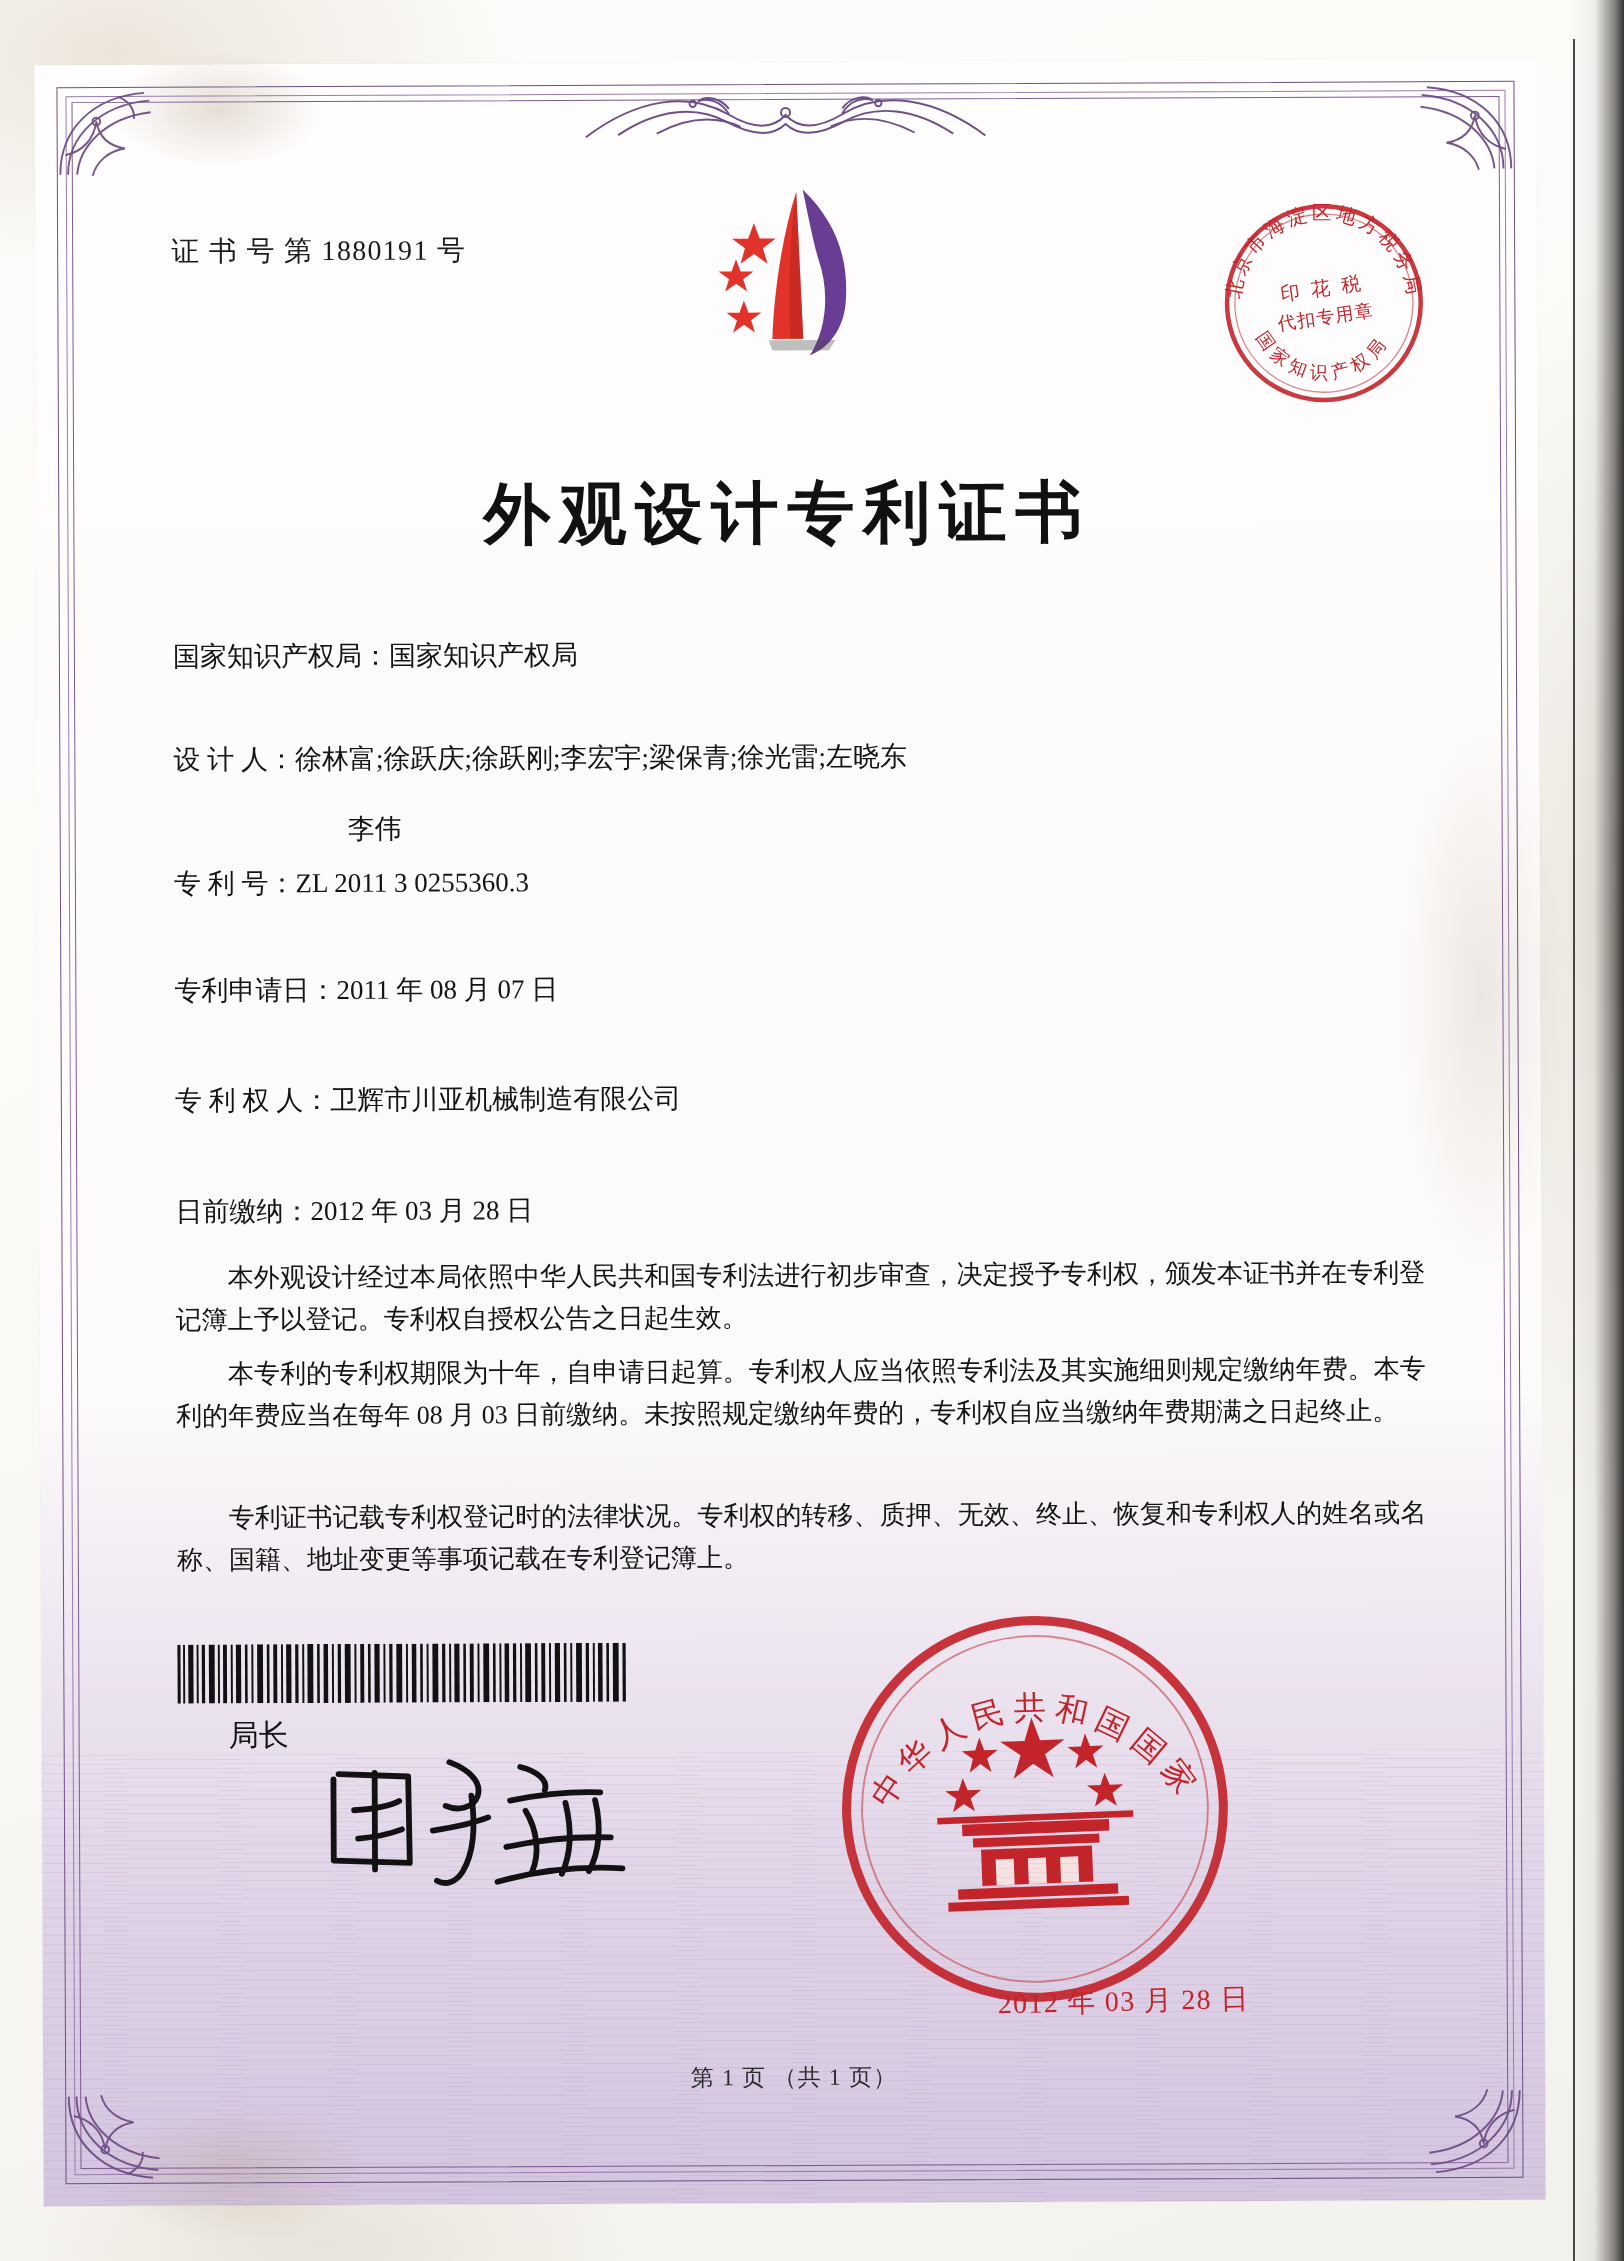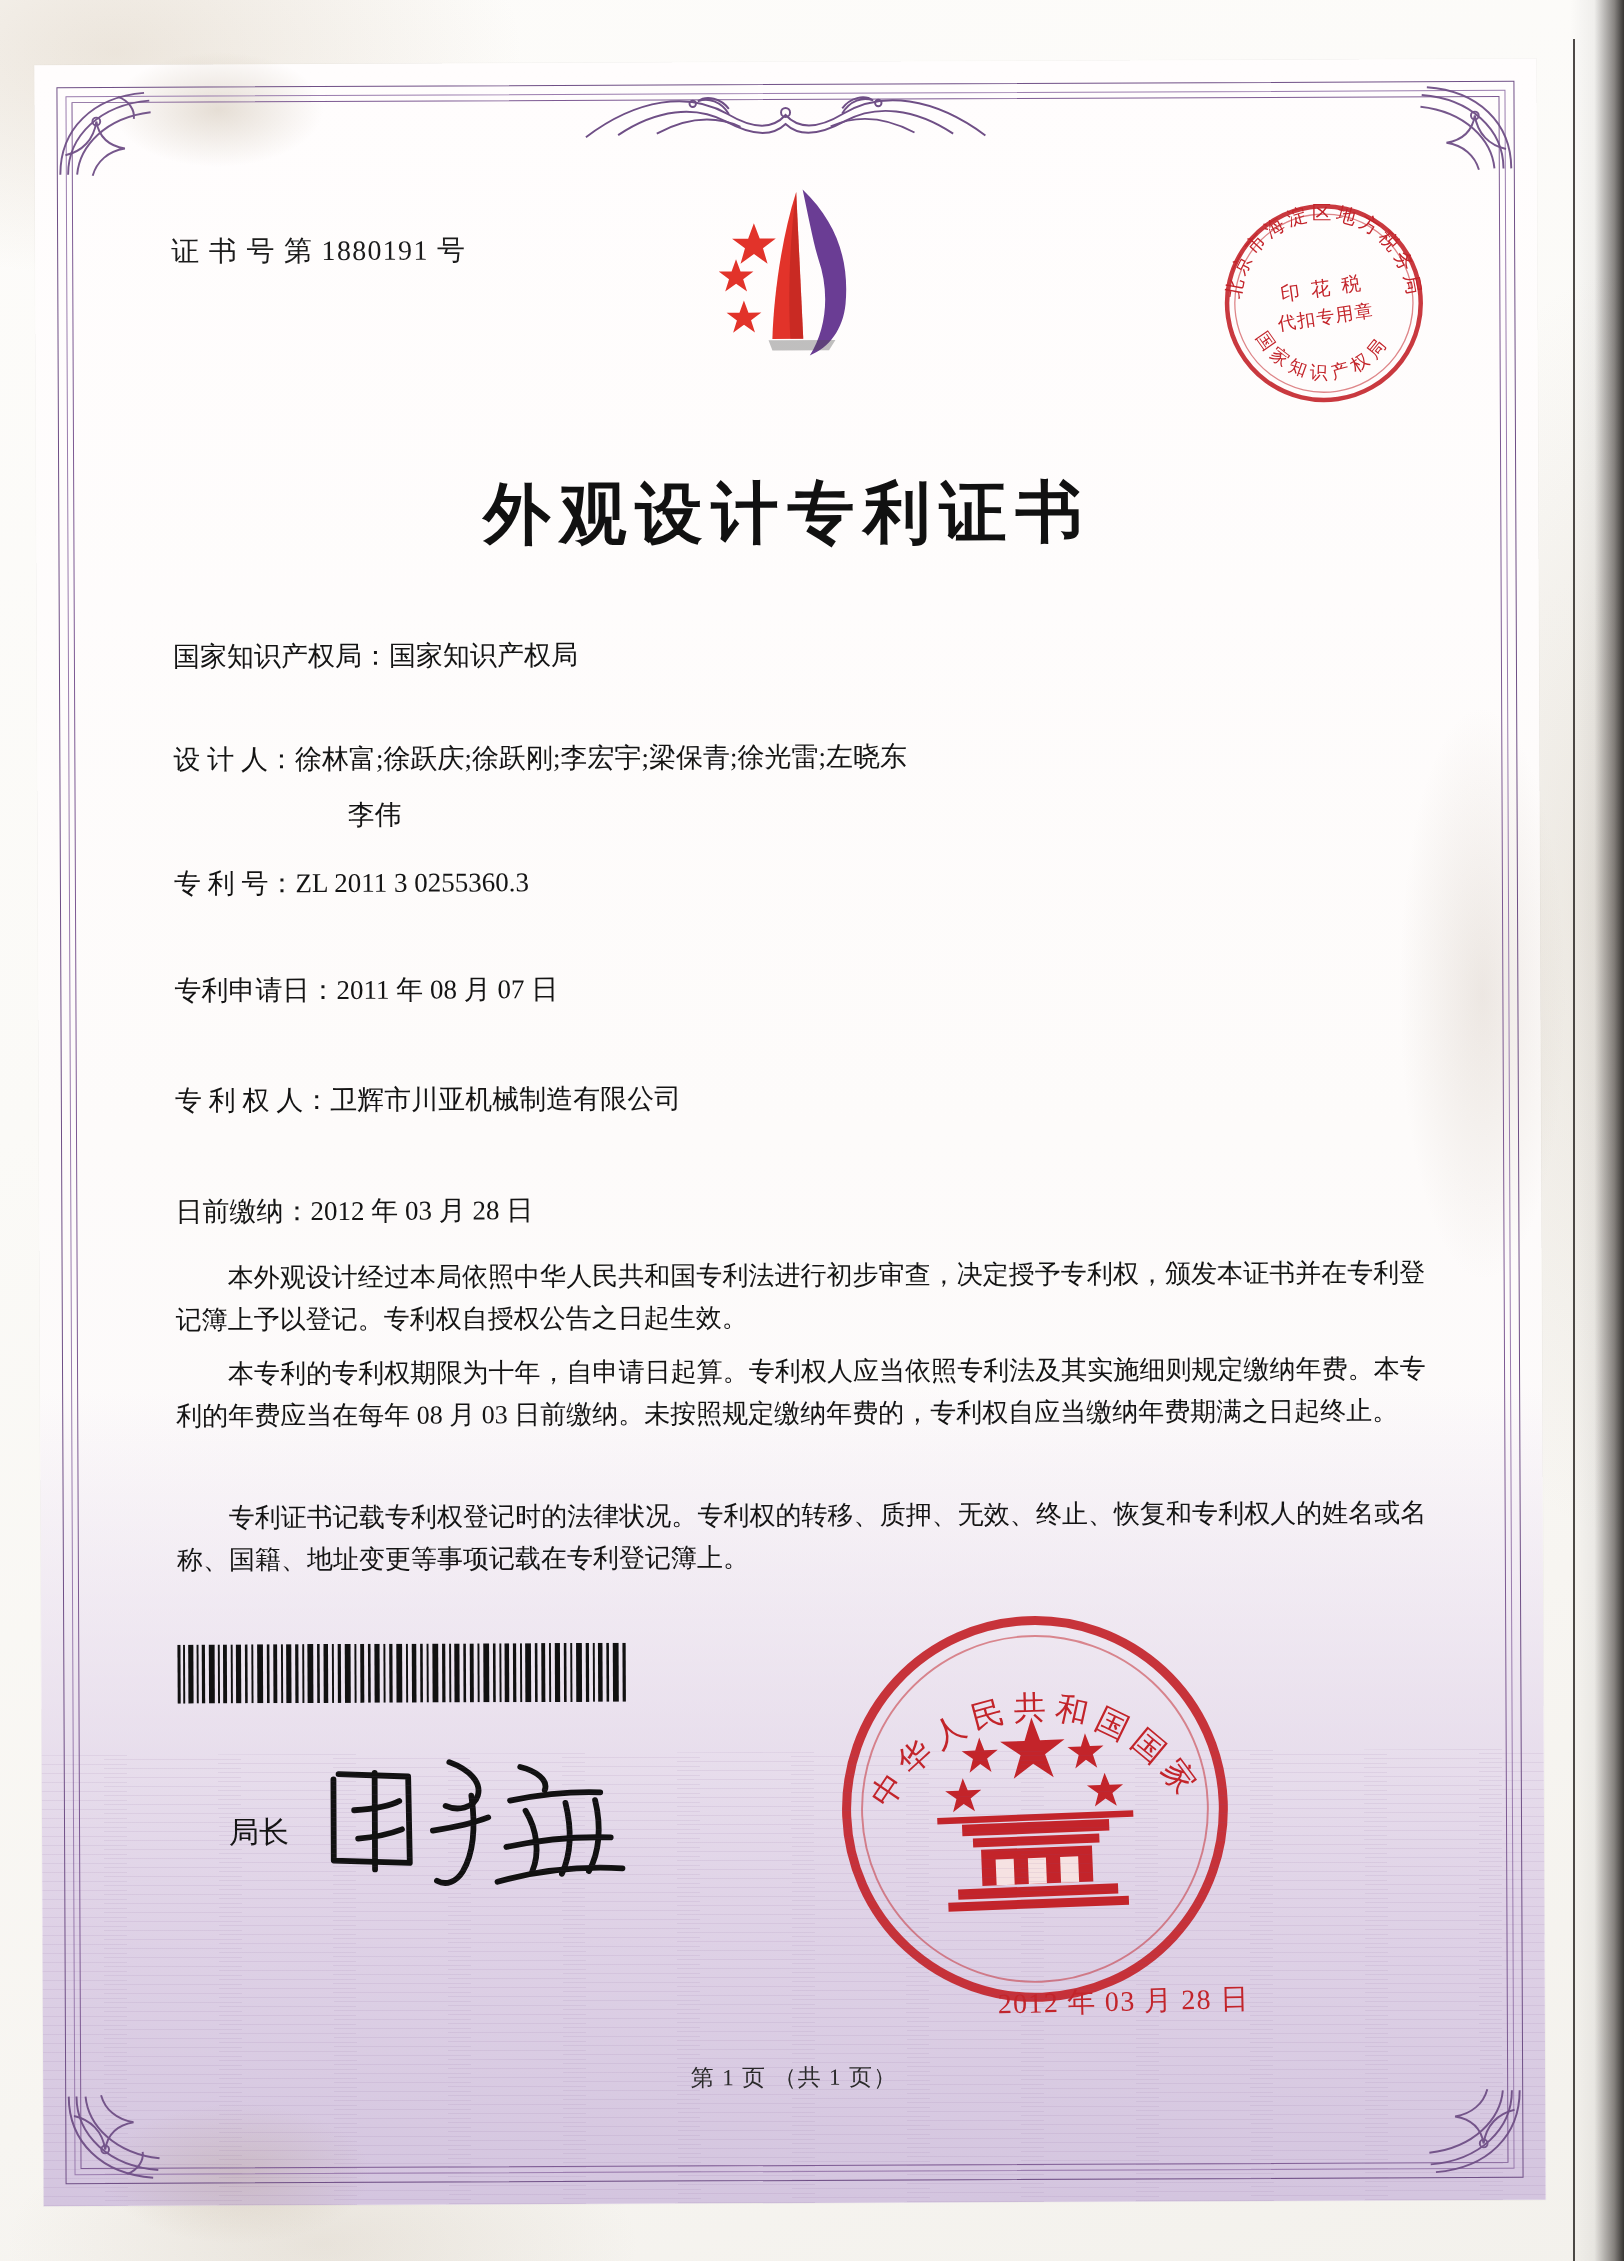--- a/index.html
+++ b/index.html
@@ -89,40 +89,40 @@
     position:absolute;left:0;right:0;top:309px;text-align:center;
     font-size:67px;letter-spacing:9px;font-weight:700;color:#111;
     font-family:"DejaVu Serif","Liberation Serif",serif;
   }
 
   .field{position:absolute;left:39px;font-size:27px;color:#141414;white-space:nowrap;}
   .field .lbl{display:inline-block;}
   .field .val{display:inline-block;}
   #f-name{top:477px;}
   #f-designer{top:580px;}
-  #f-designer2{top:636px;left:213px;}
+  #f-designer2{top:650px;left:213px;}
   #f-patentno{top:704px;}
   #f-appdate{top:811px;}
   #f-holder{top:921px;}
   #f-grantdate{top:1032px;}
 
   .para{
     position:absolute;left:39px;right:19.3px;
     font-size:26px;line-height:1.62;color:#141414;text-align:justify;
     text-indent:52px;
   }
   #p1{top:1096px;}
   #p2{top:1192px;}
   #p3{top:1336px;}
 
   
   #barcode{position:absolute;left:39px;top:1483px;width:451px;height:59px;}
 
   
-  #director-label{position:absolute;left:90px;top:1651px;font-size:30px;color:#141414;}
+  #director-label{position:absolute;left:90px;top:1554px;font-size:30px;color:#141414;}
   #signature{position:absolute;left:174px;top:1573px;width:335px;height:181px;}
 
   
   #seal{position:absolute;left:696px;top:1451px;width:400px;height:400px;transform:rotate(-2deg);}
   #seal-date{
     position:absolute;left:858px;top:1825px;font-size:28px;color:#c3242a;letter-spacing:1.3px;
     transform:rotate(-1deg);
   }
 
   #page-foot{

